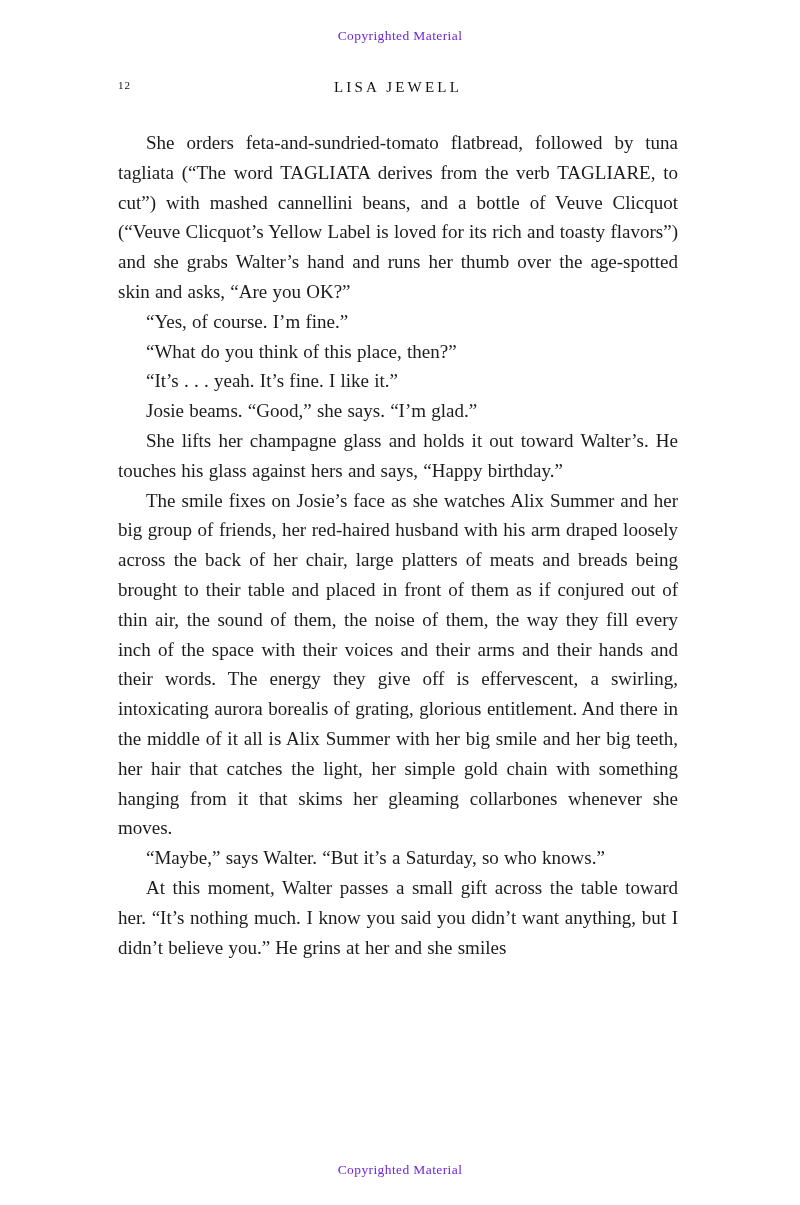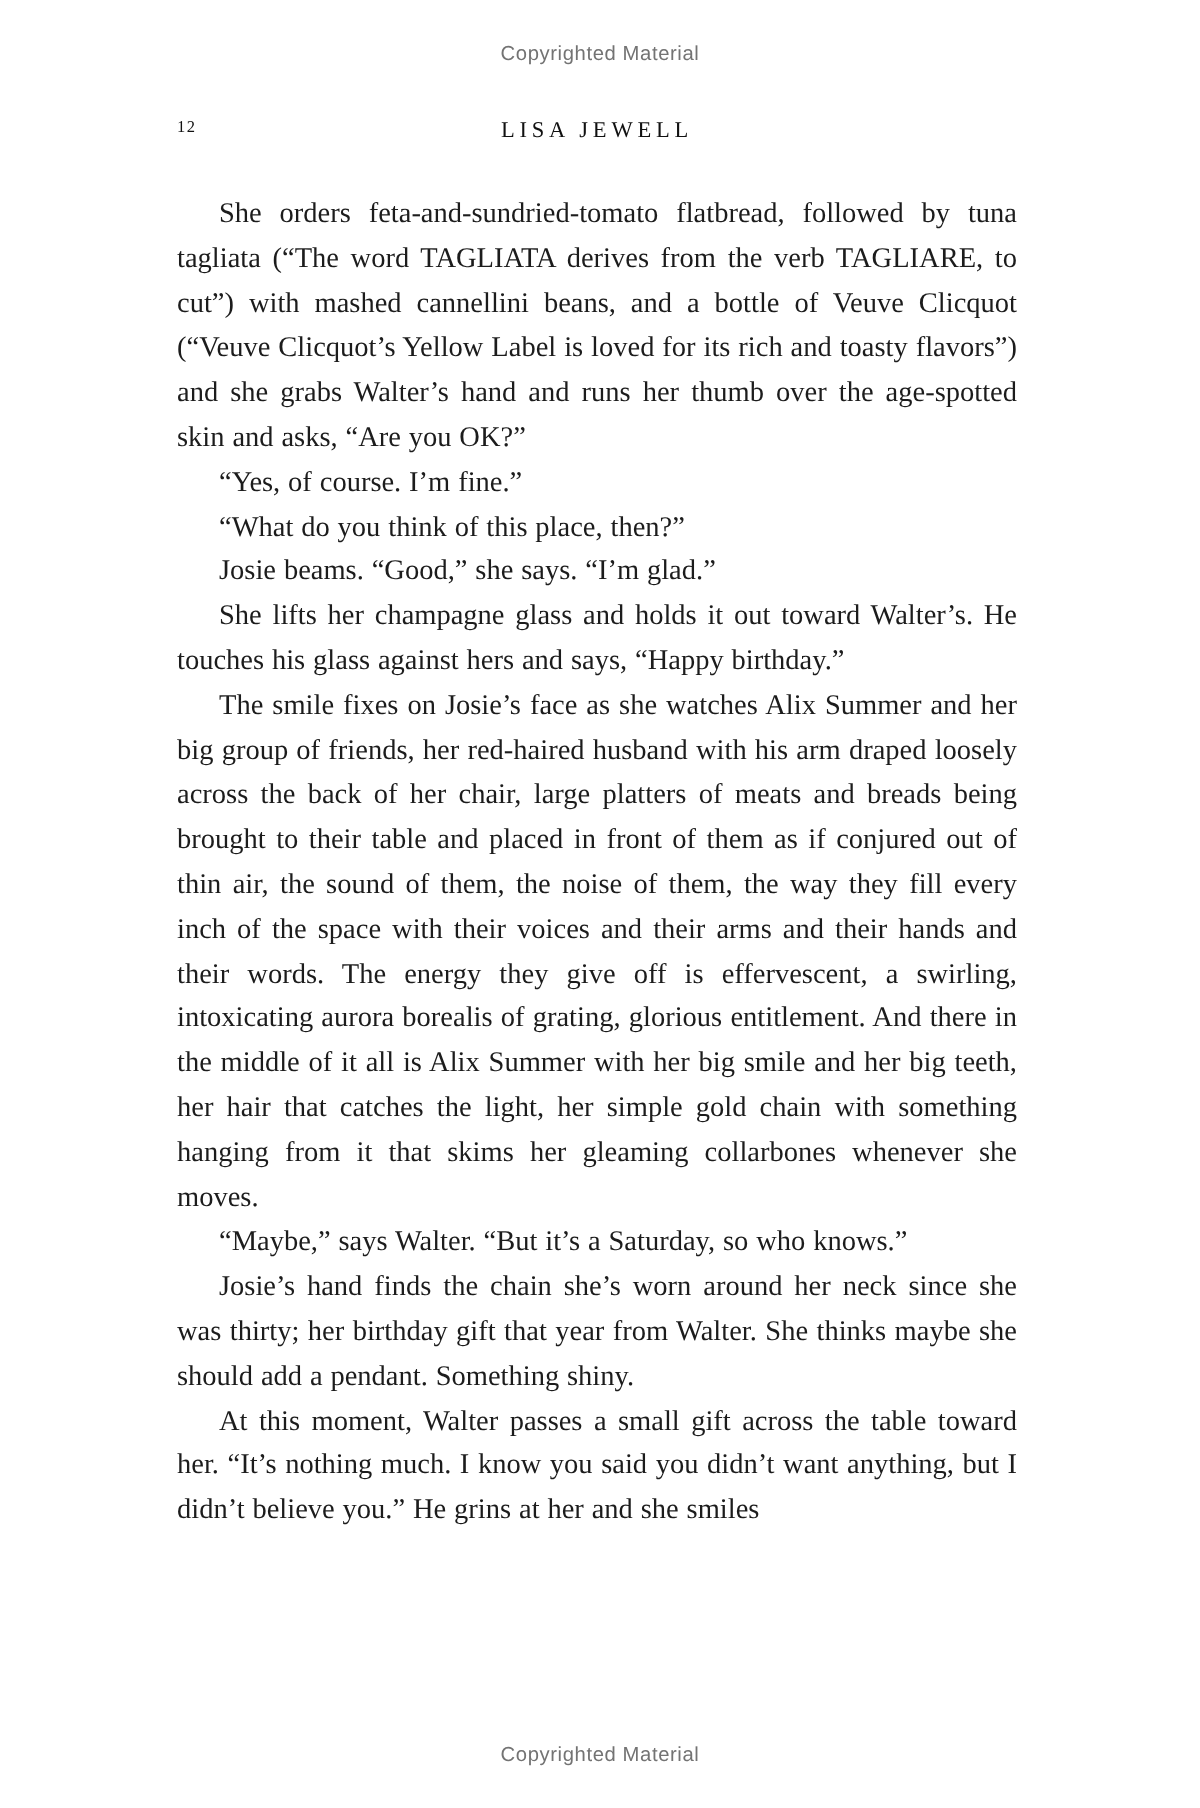--- a/index.html
+++ b/index.html
@@ -15,24 +15,24 @@
     background: #ffffff;
     overflow: hidden;
     font-family: "Liberation Serif", serif;
     color: #1c1c1c;
   }
   .copyright-notice {
     position: absolute;
     left: 0;
     width: 100%;
     text-align: center;
-    font-family: Liberation Sans, sans-serif;
+    font-family: Liberation Serif, serif;
     font-size: 13.5px;
     letter-spacing: 0.4px;
-    color: #737373;
+    color: #6d28d9;
   }
   .copyright-top { top: 28px; }
   .copyright-bottom { top: 1162px; }
 
   .header-row {
     position: absolute;
     top: 79px;
     left: 118px;
     width: 560px;
     height: 20px;
@@ -83,23 +83,23 @@
 
   <div class="header-row">
     <span class="page-number">12</span>
     <span class="running-header">LISA JEWELL</span>
   </div>
 
   <div class="body-text">
       <p>She orders feta-and-sundried-tomato flatbread, followed by tuna tagliata (“The word TAGLIATA derives from the verb TAGLIARE, to cut”) with mashed cannellini beans, and a bottle of Veuve Clicquot (“Veuve Clicquot’s Yellow Label is loved for its rich and toasty flavors”) and she grabs Walter’s hand and runs her thumb over the age-spotted skin and asks, “Are you OK?”</p>
       <p>“Yes, of course. I’m fine.”</p>
       <p>“What do you think of this place, then?”</p>
+      <p>“It’s . . . yeah. It’s fine. I like it.”</p>
       <p>Josie beams. “Good,” she says. “I’m glad.”</p>
       <p>She lifts her champagne glass and holds it out toward Walter’s. He touches his glass against hers and says, “Happy birthday.”</p>
       <p>The smile fixes on Josie’s face as she watches Alix Summer and her big group of friends, her red-haired husband with his arm draped loosely across the back of her chair, large platters of meats and breads being brought to their table and placed in front of them as if conjured out of thin air, the sound of them, the noise of them, the way they fill every inch of the space with their voices and their arms and their hands and their words. The energy they give off is effervescent, a swirling, intoxicating aurora borealis of grating, glorious entitlement. And there in the middle of it all is Alix Summer with her big smile and her big teeth, her hair that catches the light, her simple gold chain with something hanging from it that skims her gleaming collarbones whenever she moves.</p>
       <p>“Maybe,” says Walter. “But it’s a Saturday, so who knows.”</p>
-      <p>Josie’s hand finds the chain she’s worn around her neck since she was thirty; her birthday gift that year from Walter. She thinks maybe she should add a pendant. Something shiny.</p>
       <p>At this moment, Walter passes a small gift across the table toward her. “It’s nothing much. I know you said you didn’t want anything, but I didn’t believe you.” He grins at her and she smiles</p>
     </div>
 
   <div class="copyright-notice copyright-bottom">Copyrighted Material</div>
 
 </div>
 
 </body></html>

